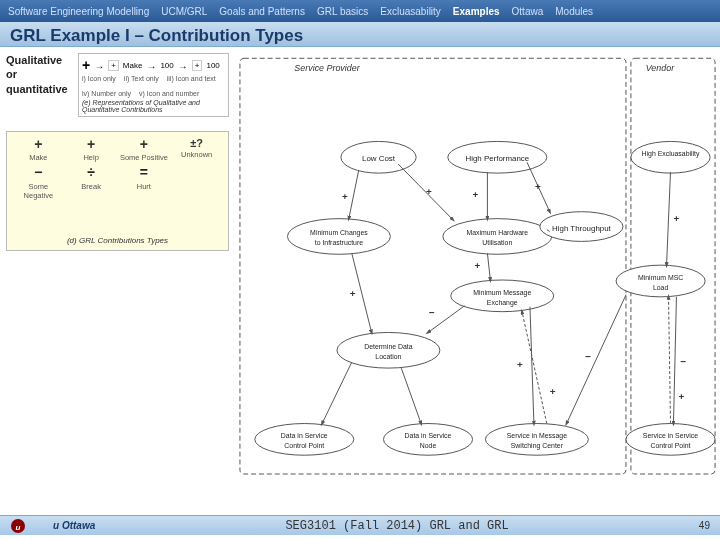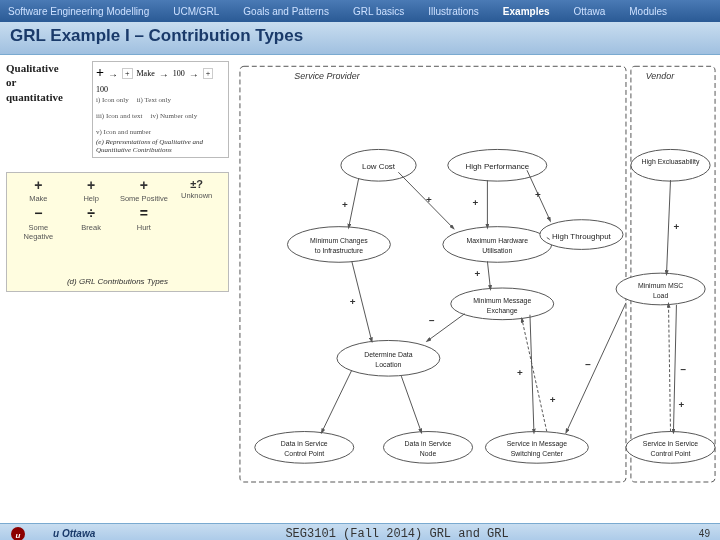--- a/index.html
+++ b/index.html
@@ -11,37 +11,37 @@
       background: #fff;
     }
 
     
     #top-nav {
       background: linear-gradient(to bottom, #4a7ab5, #2a5a95);
       height: 22px;
       display: flex;
       align-items: center;
       padding: 0 8px;
-      gap: 24px;
+      gap: 12px;
     }
     .nav-item {
       color: #cce0ff;
       font-size: 10px;
       cursor: pointer;
       white-space: nowrap;
     }
     .nav-item.active {
       color: #ffffff;
       font-weight: bold;
     }
 
     
     #page-title-bar {
       background: linear-gradient(to bottom, #c8ddf0, #a0c0e0);
-      padding: 4px 10px 8px 10px;
+      padding: 4px 10px 0 10px;
       border-bottom: 1px solid #7aaad0;
     }
     #page-title-bar h1 {
       font-size: 17px;
       font-weight: bold;
       color: #1a3a6a;
     }
 
     
     #main {
@@ -157,35 +157,35 @@
     }
   </style>
 </head>
 <body>
 
 <div id="top-nav">
   <span class="nav-item">Software Engineering Modelling</span>
   <span class="nav-item">UCM/GRL</span>
   <span class="nav-item">Goals and Patterns</span>
   <span class="nav-item">GRL basics</span>
-  <span class="nav-item">Illustrations</span>
+  <span class="nav-item">Excluasability</span>
   <span class="nav-item active">Examples</span>
   <span class="nav-item">Ottawa</span>
   <span class="nav-item">Modules</span>
 </div>
 
 <div id="page-title-bar">
   <h1>GRL Example I – Contribution Types</h1>
 </div>
 
 <div id="main">
 
   <div id="left-panel">
 
-    <div style="display:flex; align-items:flex-start; gap:18px; margin-bottom:6px;font-family:Liberation Serif, serif;">
+    <div style="display:flex; align-items:flex-start; gap:4px; margin-bottom:6px;">
       <div id="qualitative-label" style="font-size:11px; font-weight:bold; color:#222; white-space:pre-line; min-width:68px;">Qualitative
 or
 quantitative</div>
 
       <div id="top-contributions" style="flex:1; background:#fff; border:1px solid #bbb; padding:3px; font-size:8px;">
         <div style="display:flex; align-items:center; gap:4px; margin-bottom:2px; flex-wrap:wrap;">
           <span style="font-size:14px; font-weight:bold;">+</span>
           <span style="font-size:10px;">→</span>
           <span style="font-size:8px; border:1px solid #ccc; padding:0 2px;">+</span>
           <span style="font-size:8px;">Make</span>

